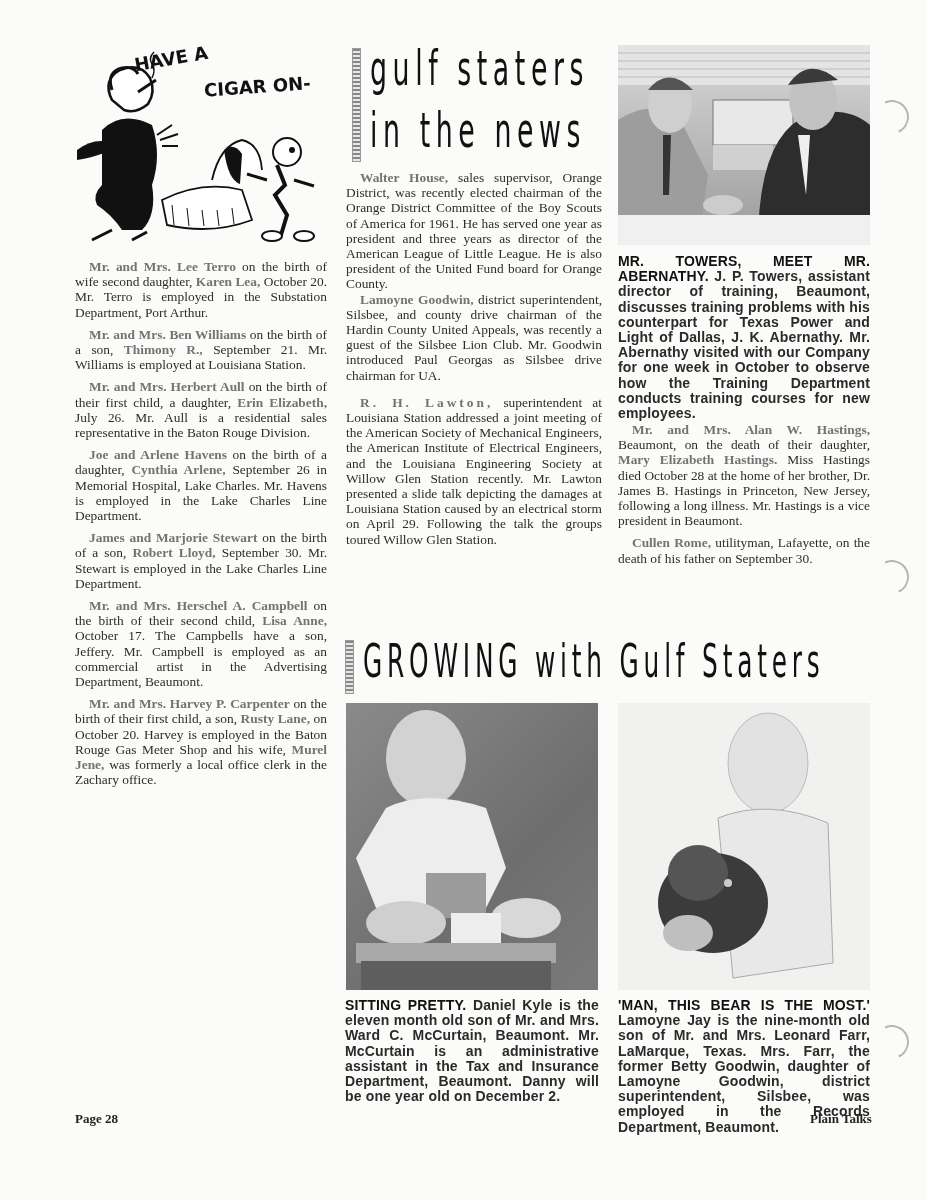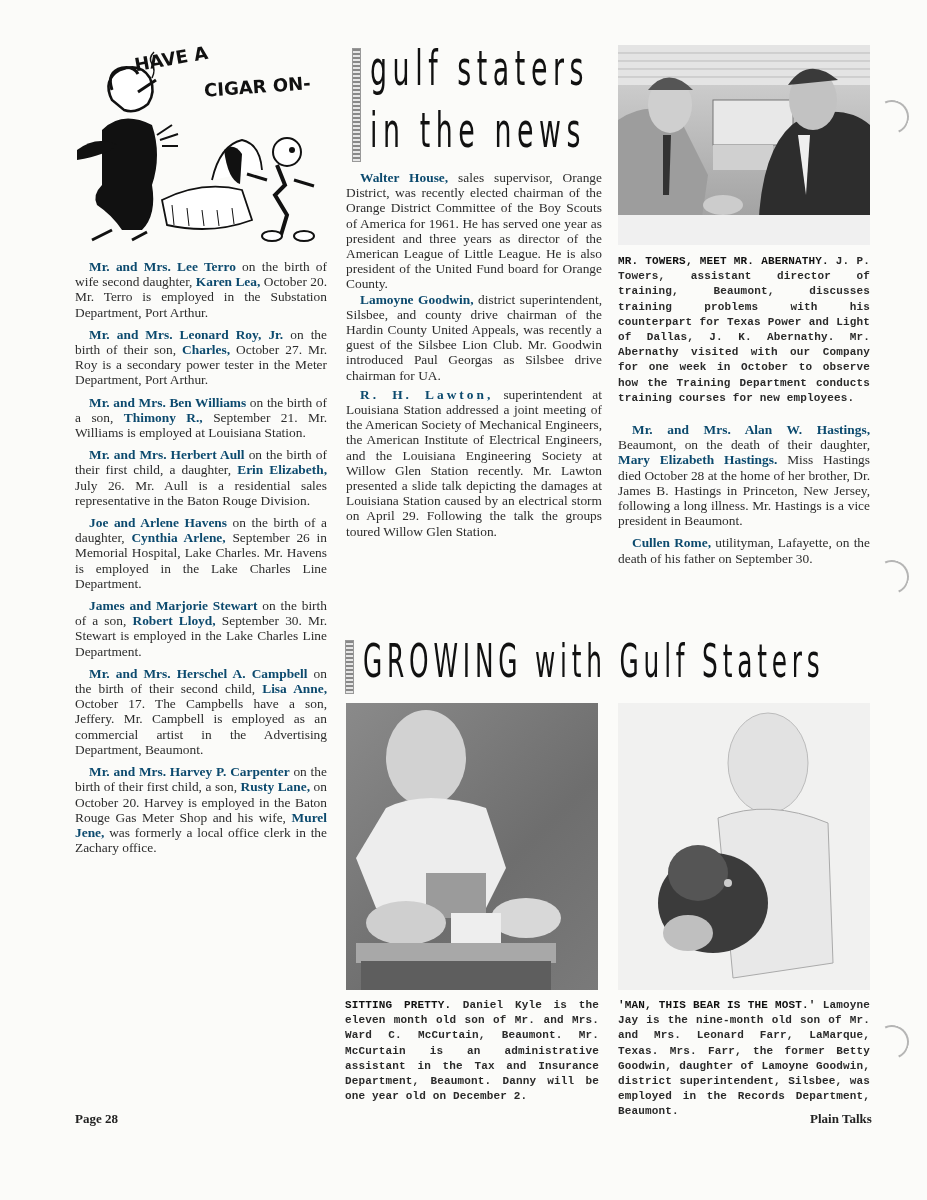--- a/index.html
+++ b/index.html
@@ -1,22 +1,22 @@
 <!DOCTYPE html>
 <html><head>
 <meta charset="utf-8">
 <style>
   html, body { margin:0; padding:0; }
   body { width:927px; height:1200px; background:#fbfbf9; position:relative; overflow:hidden; color:#2a2a2a; }
   .page { position:absolute; left:0; top:0; width:927px; height:1200px; }
   .col { position:absolute; font-family:"Liberation Serif","DejaVu Serif",serif; font-size:13.4px; line-height:15.2px; text-align:justify; color:#2c2c2c; }
   .col p { margin:0 0 7px 0; text-indent:14px; }
   .col p.tight { margin-bottom:0; }
-  .col b { font-weight:bold; color:#0c4a6e; }
-  .caption { position:absolute; font-family:Liberation Mono, monospace; font-size:11px; line-height:15.2px; font-weight:bold; text-align:justify; color:#2a2a2a; letter-spacing:0.15px; }
+  .col b { font-weight:bold; color:#737373; }
+  .caption { position:absolute; font-family:Liberation Sans, sans-serif; font-size:14px; line-height:15.2px; font-weight:bold; text-align:justify; color:#2a2a2a; letter-spacing:0.15px; }
   .caption .lead { color:#111; }
   .headline { position:absolute; font-family:"DejaVu Sans Condensed","DejaVu Sans","Liberation Sans",sans-serif; color:#111; font-weight:normal; transform-origin:left top; }
   .bar { position:absolute; width:7px; background:repeating-linear-gradient(to bottom,#888 0 2px,#e6e6e6 2px 4px); border:1px solid #999; }
   .photo { position:absolute; overflow:hidden; }
   .section-head { position:absolute; font-family:"DejaVu Sans","Liberation Sans",sans-serif; font-weight:bold; font-size:17.5px; color:#1a1a1a; letter-spacing:0.6px; }
   .footer { position:absolute; font-family:"Liberation Serif","DejaVu Serif",serif; font-weight:bold; font-size:13px; color:#222; }
   .hole { position:absolute; width:30px; height:30px; border:2px solid #999; border-color:#888 #888 transparent transparent; border-radius:50%; transform:rotate(20deg); opacity:0.6; }
 </style>
 </head>
 <body>
@@ -46,36 +46,35 @@
       <path d="M195 140 l-20 -6 M222 140 l20 6" stroke="#111" stroke-width="3"></path>
       <ellipse cx="200" cy="196" rx="10" ry="5" fill="#fff" stroke="#111" stroke-width="2"></ellipse>
       <ellipse cx="232" cy="196" rx="10" ry="5" fill="#fff" stroke="#111" stroke-width="2"></ellipse>
     </svg>
     <div style="position:absolute;left:62px;top:8px;font-family:'DejaVu Sans',sans-serif;font-weight:bold;font-size:18px;transform:rotate(-10deg);color:#111;">HAVE A</div>
     <div style="position:absolute;left:132px;top:36px;font-family:'DejaVu Sans',sans-serif;font-weight:bold;font-size:18px;transform:rotate(-4deg);color:#111;">CIGAR ON-</div>
   </div>
 
   <div class="col" style="left:75px;top:259px;width:252px;">
     <p><b>Mr. and Mrs. Lee Terro</b><span> on the birth of wife second daughter, </span><b>Karen Lea,</b><span> October 20. Mr. Terro is employed in the Substation Department, Port Arthur.</span></p>
-    <p><b>Mr. and Mrs. Leonard Roy, Jr.</b><span> on the birth of their son, </span><b>Charles,</b><span> October 27. Mr. Roy is a secondary power tester in the Meter Department, Port Arthur.</span></p>
     <p><b>Mr. and Mrs. Ben Williams</b><span> on the birth of a son, </span><b>Thimony R.,</b><span> September 21. Mr. Williams is employed at Louisiana Station.</span></p>
     <p><b>Mr. and Mrs. Herbert Aull</b><span> on the birth of their first child, a daughter, </span><b>Erin Elizabeth,</b><span> July 26. Mr. Aull is a residential sales representative in the Baton Rouge Division.</span></p>
     <p><b>Joe and Arlene Havens</b><span> on the birth of a daughter, </span><b>Cynthia Arlene,</b><span> September 26 in Memorial Hospital, Lake Charles. Mr. Havens is employed in the Lake Charles Line Department.</span></p>
     <p><b>James and Marjorie Stewart</b><span> on the birth of a son, </span><b>Robert Lloyd,</b><span> September 30. Mr. Stewart is employed in the Lake Charles Line Department.</span></p>
     <p><b>Mr. and Mrs. Herschel A. Campbell</b><span> on the birth of their second child, </span><b>Lisa Anne,</b><span> October 17. The Campbells have a son, Jeffery. Mr. Campbell is employed as an commercial artist in the Advertising Department, Beaumont.</span></p>
     <p class="tight"><b>Mr. and Mrs. Harvey P. Carpenter</b><span> on the birth of their first child, a son, </span><b>Rusty Lane,</b><span> on October 20. Harvey is employed in the Baton Rouge Gas Meter Shop and his wife, </span><b>Murel Jene,</b><span> was formerly a local office clerk in the Zachary office.</span></p>
   </div>
 
   <div class="bar" style="left:352px;top:48px;height:112px;"></div>
   <div class="headline" style="left:370px;top:40px;font-size:48px;transform:scaleX(0.62);letter-spacing:9px;">gulf staters</div>
   <div class="headline" style="left:370px;top:102px;font-size:48px;transform:scaleX(0.62);letter-spacing:9px;">in the news</div>
 
   <div class="col" style="left:346px;top:170px;width:256px;">
     <p style="margin-bottom:0;"><b>Walter House,</b><span> sales supervisor, Orange District, was recently elected chairman of the Orange District Committee of the Boy Scouts of America for 1961. He has served one year as president and three years as director of the American League of Little League. He is also president of the United Fund board for Orange County.</span></p>
-    <p style="margin-bottom:4px;"><b>Lamoyne Goodwin,</b><span> district superintendent, Silsbee, and county drive chairman of the Hardin County United Appeals, was recently a guest of the Silsbee Lion Club. Mr. Goodwin introduced Paul Georgas as Silsbee drive chairman for UA.</span></p>
+    <p style="margin-bottom:12px;"><b>Lamoyne Goodwin,</b><span> district superintendent, Silsbee, and county drive chairman of the Hardin County United Appeals, was recently a guest of the Silsbee Lion Club. Mr. Goodwin introduced Paul Georgas as Silsbee drive chairman for UA.</span></p>
     <p class="tight"><b style="letter-spacing:3px;">R. H. Lawton,</b><span> superintendent at Louisiana Station addressed a joint meeting of the American Society of Mechanical Engineers, the American Institute of Electrical Engineers, and the Louisiana Engineering Society at Willow Glen Station recently. Mr. Lawton presented a slide talk depicting the damages at Louisiana Station caused by an electrical storm on April 29. Following the talk the groups toured Willow Glen Station.</span></p>
   </div>
 
   <div class="photo" style="left:618px;top:45px;width:252px;height:200px;background:linear-gradient(180deg,#d8d8d8 0%,#bfbfbf 40%,#9a9a9a 100%);">
     <svg width="252" height="200" viewBox="0 0 252 200">
       <rect x="0" y="0" width="252" height="40" fill="#e4e4e4"></rect>
       <g stroke="#bbb" stroke-width="1">
           <line x1="0" y1="8" x2="252" y2="8"></line>
           <line x1="0" y1="16" x2="252" y2="16"></line>
           <line x1="0" y1="24" x2="252" y2="24"></line>

